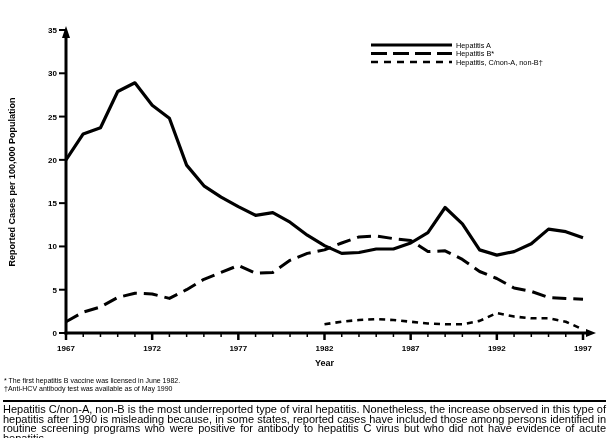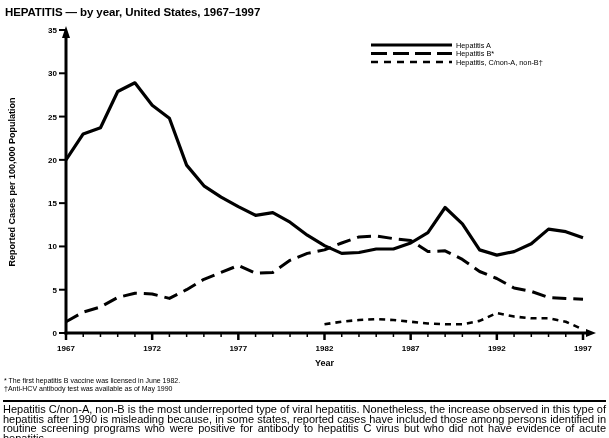--- a/index.html
+++ b/index.html
@@ -22,21 +22,20 @@
   .rule { position:absolute; left:3px; top:400px; width:603px; height:2px; background:#000; }
   .para {
     position:absolute; left:3px; top:405px; width:603px;
     font-size:11px; line-height:9.7px; text-align:justify;
   }
 </style>
 </head>
 <body>
 
 <div class="page">
-  <div class="title">HEPATITIS — by year, United States, 1967–1997</div>
 
   <svg id="chart" width="609" height="375" viewBox="0 0 609 375">
       <line x1="66" y1="334.5" x2="66" y2="36" stroke="#000000" stroke-width="3"></line>
       <path d="M62 38 L70 38 L66 26 Z" fill="#000000"></path>
       <line x1="64.5" y1="333" x2="587" y2="333" stroke="#000000" stroke-width="3"></line>
       <path d="M586 329 L586 337 L596 333 Z" fill="#000000"></path>
       <line x1="59" y1="333" x2="66" y2="333" stroke="#000000" stroke-width="2"></line>
       <text x="57" y="336" text-anchor="end" class="tick-label">0</text>
       <line x1="59" y1="289.7142857142857" x2="66" y2="289.7142857142857" stroke="#000000" stroke-width="2"></line>
       <text x="57" y="292.7142857142857" text-anchor="end" class="tick-label">5</text>

